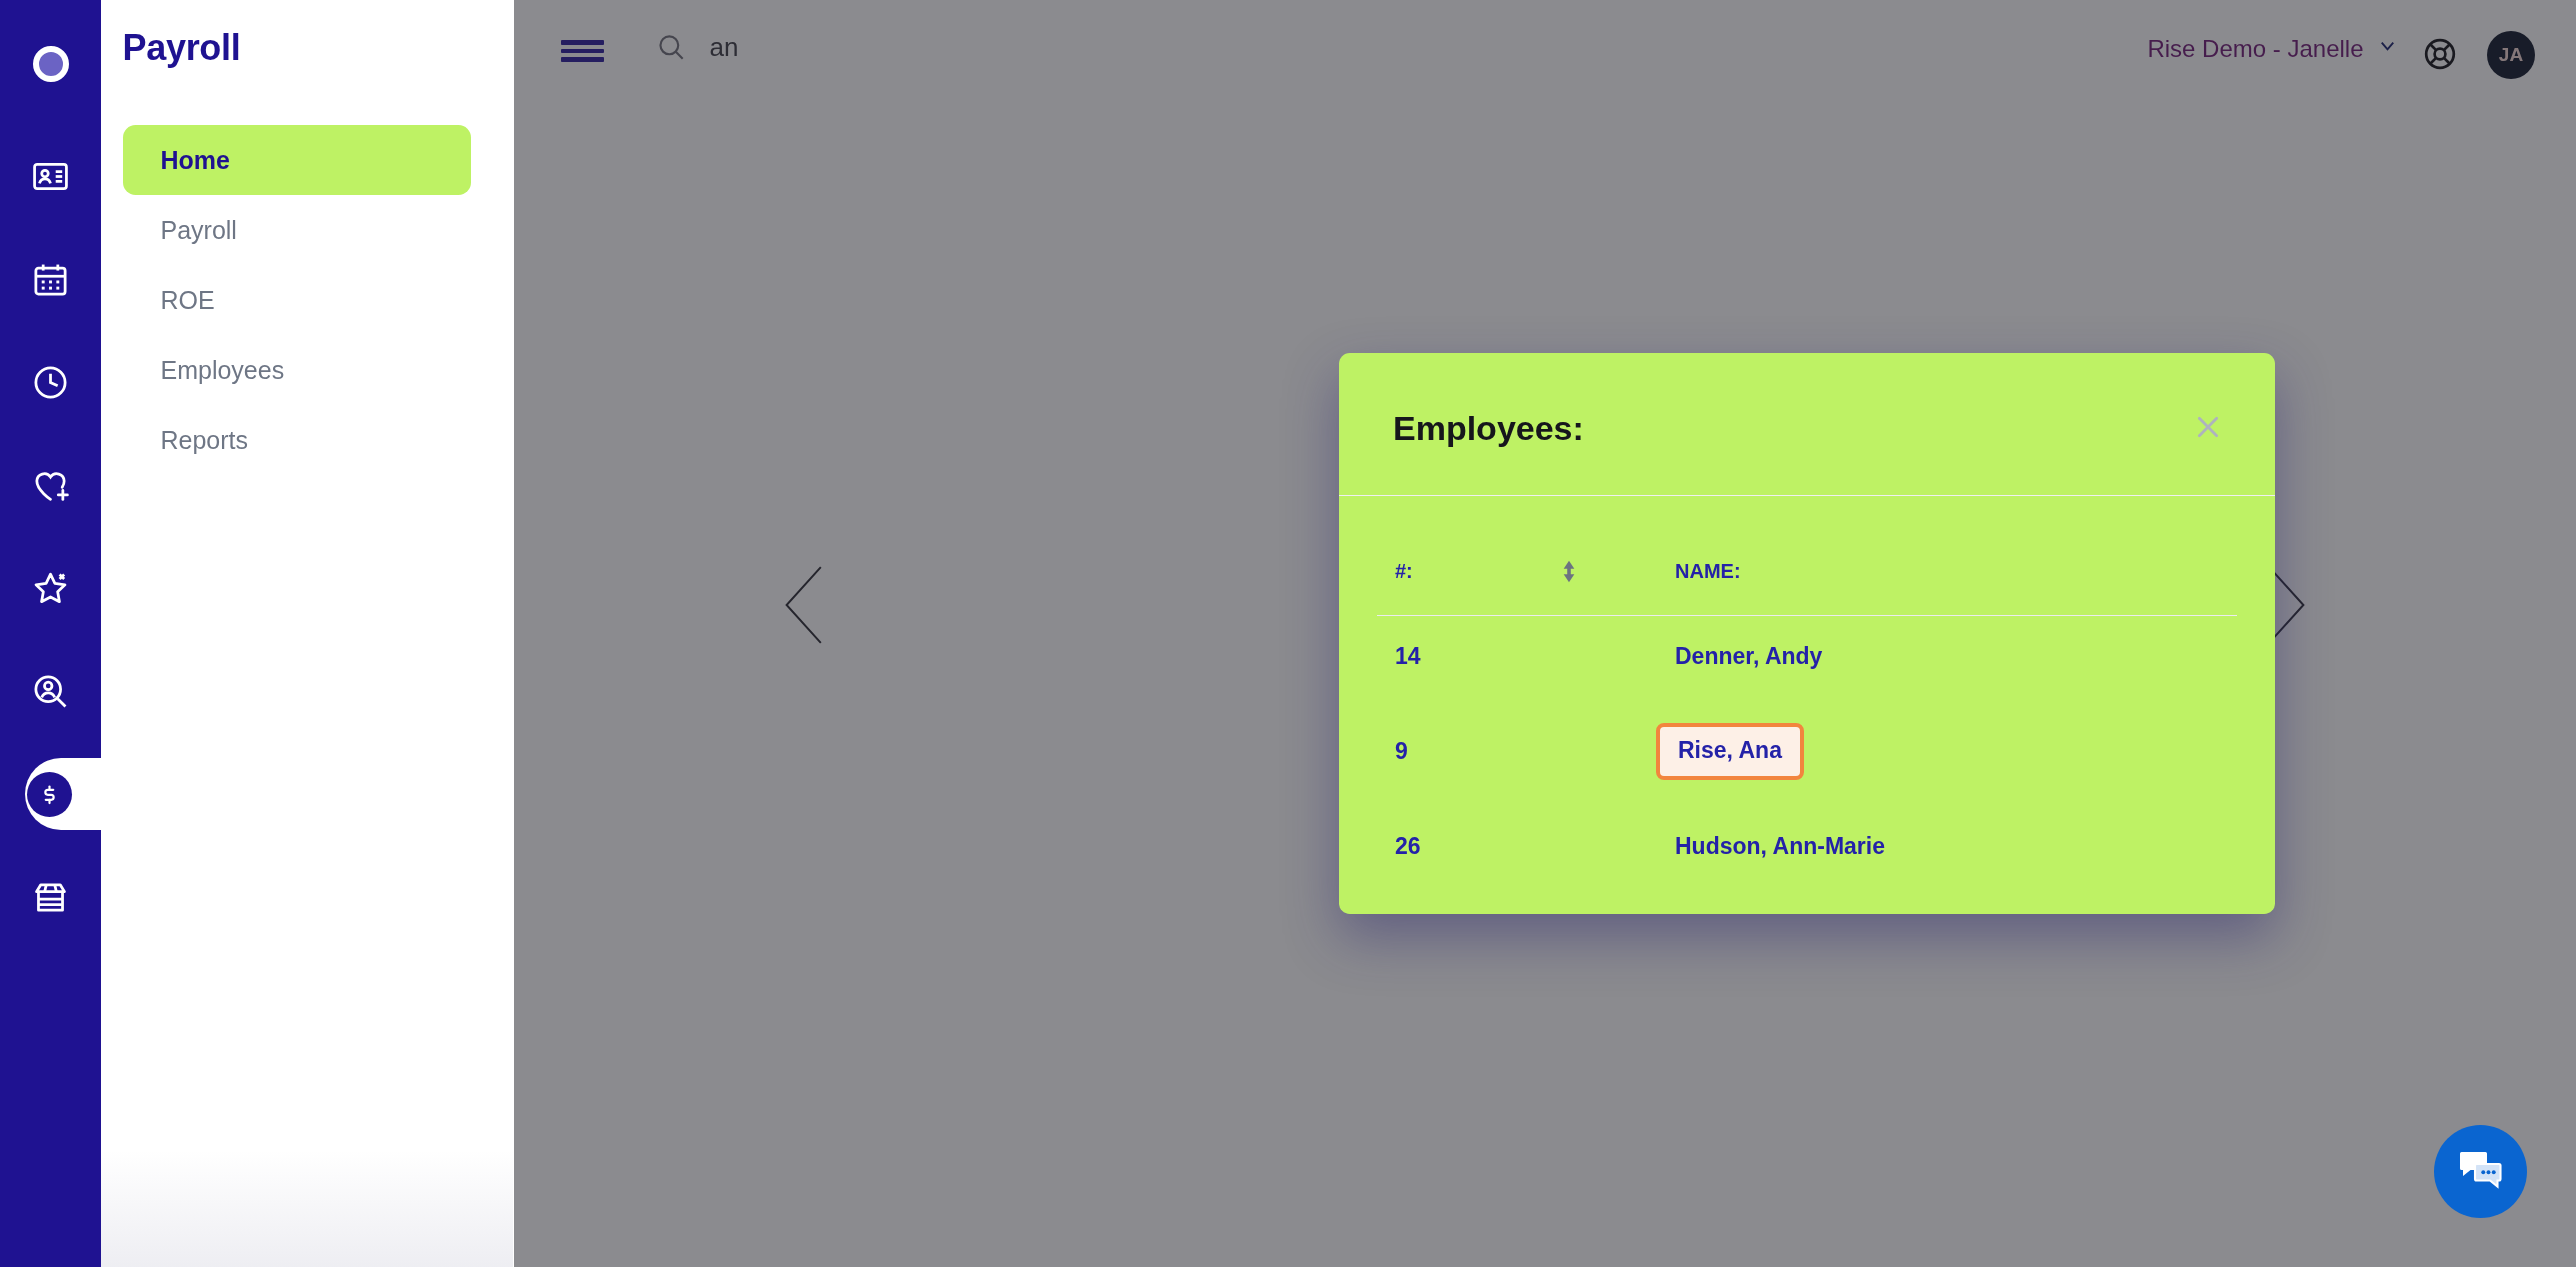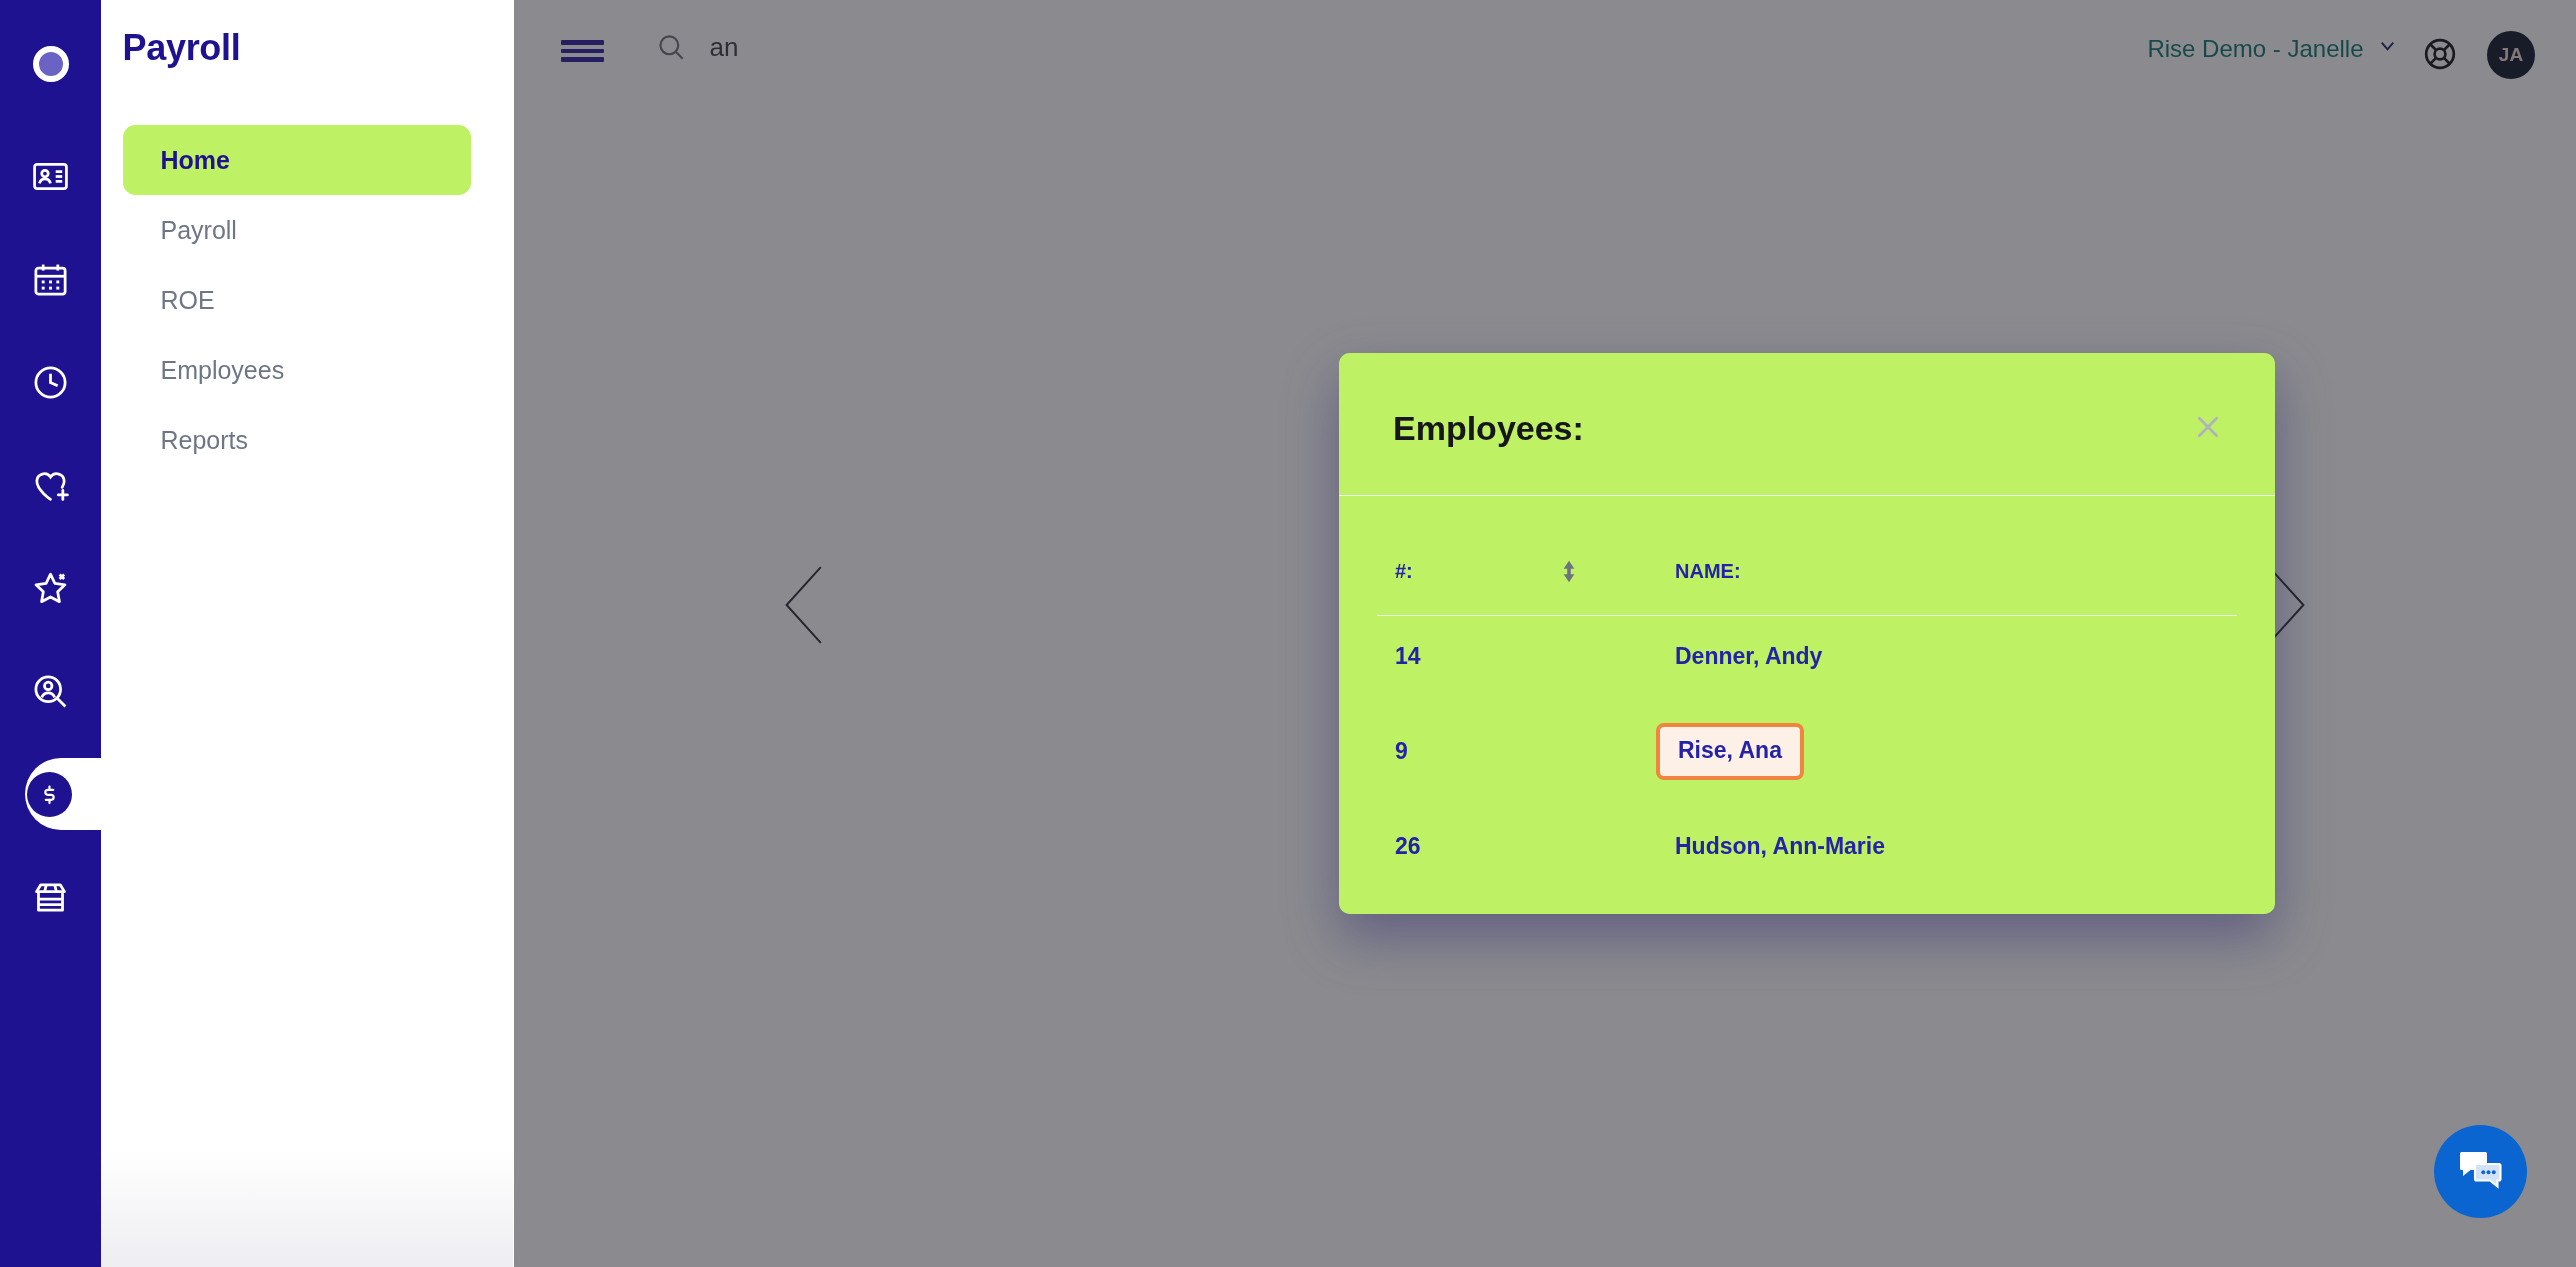--- a/index.html
+++ b/index.html
@@ -105,21 +105,21 @@
   .searchbox {
     position: absolute; left: 142px; top: 32px;
     height: 39px; display: flex; align-items: flex-start; gap: 23px;
     cursor: text;
   }
   .search-val { font-size: 26px; color: #3B3B44; }
 
   .account {
     position: absolute; right: 177px; top: 34px;
     display: flex; align-items: center; gap: 12.5px;
-    font-size: 24px; color: #0f766e; cursor: pointer;
+    font-size: 24px; color: #701a75; cursor: pointer;
   }
   .help-icon {
     position: absolute; right: 118px; top: 36px;
     width: 36px; height: 36px; cursor: pointer;
   }
   .avatar {
     position: absolute; right: 41px; top: 30.5px;
     width: 48px; height: 48px; border-radius: 50%;
     background: #0f172a;
     color: #F0D6D2; font-size: 19px; font-weight: 600;

